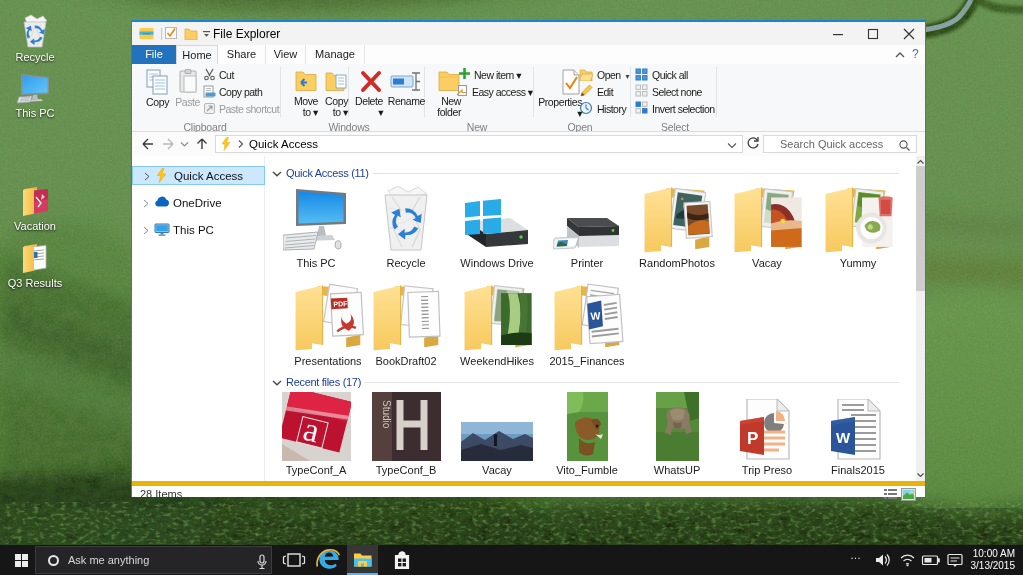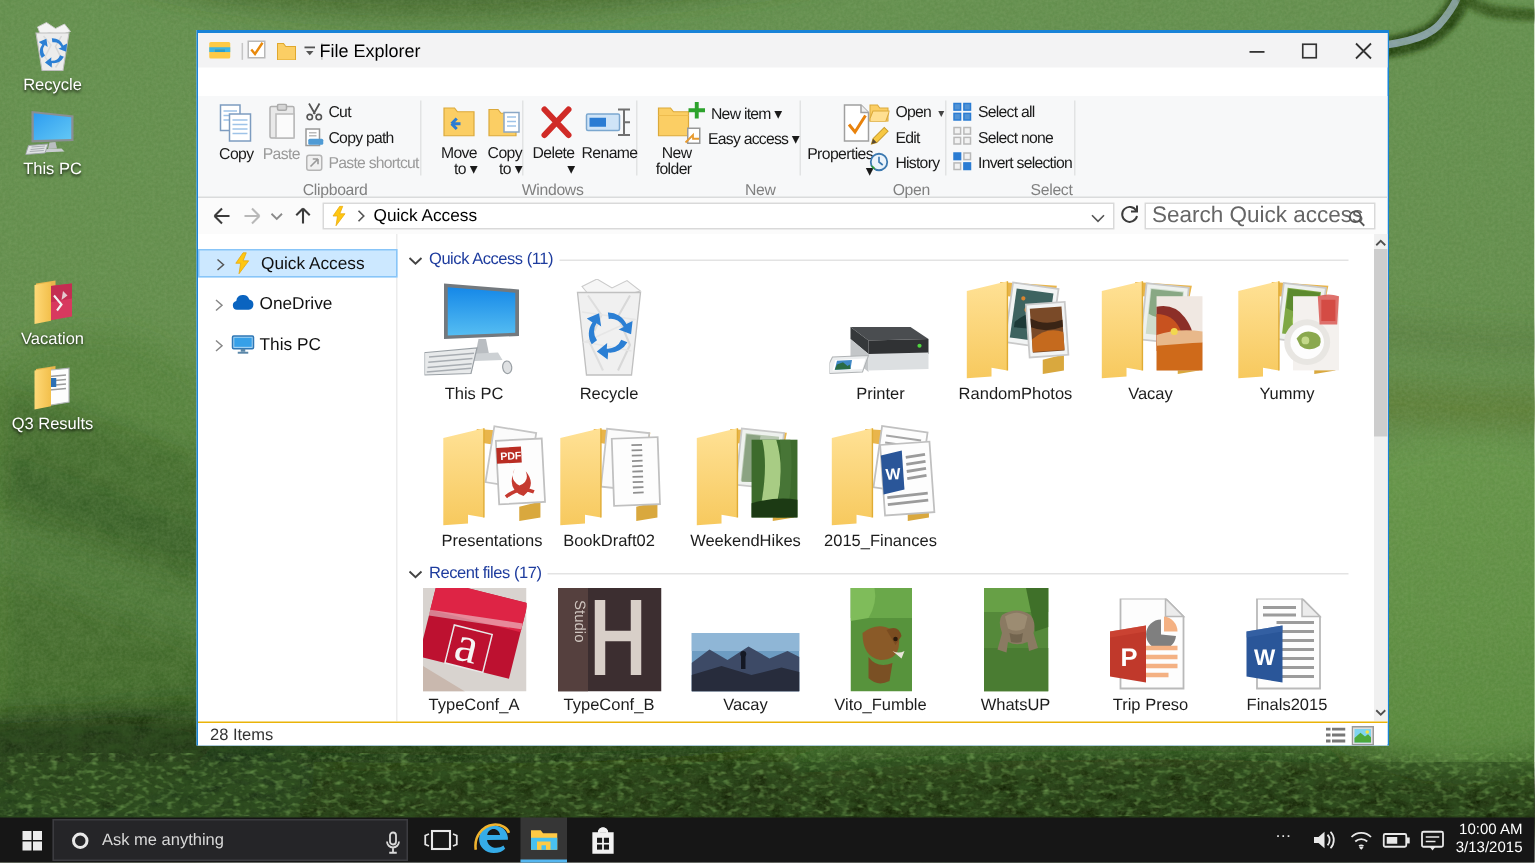--- a/index.html
+++ b/index.html
@@ -13,45 +13,45 @@
 #titlebar { position:absolute; left:0; top:0; width:100%; height:23px; background:#f3f3f4; }
 #qat { position:absolute; left:7px; top:3px; height:18px; font-size:12px; }
 #title { position:absolute; left:81px; top:5px; font-size:12px; color:#000; }
 .wbtn { position:absolute; top:0; width:36px; height:24px; }
 #tabstrip { position:absolute; left:0; top:23px; width:100%; height:19px; background:#fdfdfd; }
 .tab { position:absolute; top:0; height:19px; font-size:11px; color:#1a1a1a; text-align:center; line-height:19px; }
 #tab-file { left:0; width:44px; background:#2173bd; color:#fff; }
 #tab-home { left:44px; width:42px; background:#f7f8f9; border:1px solid #d4d6d8; border-bottom:none; }
 #ribbon { position:absolute; left:0; top:42px; width:100%; height:68px; background:#f7f8f9; border-bottom:1px solid #dadbdc; font-size:10.5px; color:#1a1a1a; letter-spacing:-0.2px; }
 .gsep { position:absolute; top:3px; height:50px; width:1px; background:#e2e3e4; }
-.glabel { position:absolute; top:57px; height:14px; font-size:10.5px; color:#808080; text-align:right; width:80px; }
+.glabel { position:absolute; top:57px; height:14px; font-size:10.5px; color:#808080; text-align:center; width:80px; }
 .bigbtn { position:absolute; text-align:right; font-size:10.5px; line-height:11px; color:#1a1a1a; letter-spacing:-0.4px; }
 .smalltxt { position:absolute; font-size:10.5px; color:#1a1a1a; white-space:nowrap; letter-spacing:-0.5px; }
 .gray { color:#9a9a9a; }
 .rarr { font-size:8px; color:#444; }
 #addr { position:absolute; left:0; top:110px; width:100%; height:24px; background:#fbfbfb; }
 .navico { position:absolute; top:0; height:24px; display:flex; align-items:center; justify-content:center; }
 #abox { position:absolute; left:83px; top:3px; width:528px; height:18px; background:#fff; border:1px solid #d9d9d9; display:flex; align-items:center; }
-#sbox { position:absolute; left:631px; top:3px; width:154px; height:18px; background:#fff; border:1px solid #d9d9d9; font-size:15px; color:#666; line-height:16px; padding-left:4px; }
+#sbox { position:absolute; left:631px; top:3px; width:154px; height:18px; background:#fff; border:1px solid #d9d9d9; font-size:11px; color:#666; line-height:16px; padding-left:16px; }
 #main { position:absolute; left:0; top:134px; width:100%; height:325px; background:#fff; }
 #side { position:absolute; left:0; top:0; width:133px; height:325px; background:#fff; border-right:1px solid #ececec; }
 .srow { position:absolute; left:0; width:133px; height:19px; font-size:11.5px; color:#111; }
 .srow .sch { position:absolute; left:11px; top:3px; font-size:9px; color:#666; }
 .srow .stext { position:absolute; left:41px; top:3px; }
 .srow svg { position:absolute; left:22px; top:1px; }
 #qa-sel { background:#cce8ff; border:1px solid #88c5f8; }
 #content { position:absolute; left:134px; top:0; width:652px; height:325px; background:#fff; }
 .ghead { position:absolute; font-size:11px; color:#1e3c9e; white-space:nowrap; letter-spacing:-0.3px; }
 .gline { position:absolute; height:1px; background:#e3e3e3; }
 .tile { position:absolute; width:84px; text-align:center; }
 .tile .ticon { display:flex; align-items:flex-end; justify-content:center; }
 .tile .tlabel { font-size:11px; color:#1c1c1c; margin-top:3px; line-height:12px; }
 #vsb { position:absolute; right:0; top:0; width:9px; height:325px; background:#f0f0f0; }
 #vsb .thumb { position:absolute; left:0; top:10px; width:9px; height:125px; background:#cdcdcd; }
-#statusbar { position:absolute; left:0; top:459px; width:100%; height:16px; background:#fff; border-top:1px solid #eab308; font-size:11px; color:#333; }
+#statusbar { position:absolute; left:0; top:459px; width:100%; height:16px; background:#fff; border-top:5px solid #eab308; font-size:11px; color:#333; }
 #taskbar { position:absolute; left:0; top:545px; width:1023px; height:30px; background:#161616; }
 #tsearch { position:absolute; left:35px; top:1px; width:237px; height:28px; background:#252528; border:1px solid #3c3c40; display:flex; align-items:center; }
 #tsearch .circ { width:11px; height:11px; border:2px solid #e8e8e8; border-radius:50%; margin-left:12px; }
 #tsearch .asktxt { font-size:11px; color:#d8d8d8; margin-left:9px; }
 .tico { position:absolute; top:0; height:30px; display:flex; align-items:center; justify-content:center; }
 #clock { position:absolute; right:8px; top:3px; text-align:right; font-size:10px; color:#fff; line-height:12px; }
 .trayico { position:absolute; top:0; height:30px; display:flex; align-items:center; }
 </style>
 </head>
 <body>
@@ -241,20 +241,31 @@
 <svg class="wbtn" style="left:688px" width="36" height="24">
           <rect x="13" y="12" width="10" height="1.2" fill="#333"></rect>
         </svg>
 <svg class="wbtn" style="left:723px" width="36" height="24">
           <rect x="13.5" y="7.5" width="9" height="9" fill="none" stroke="#333" stroke-width="1.1"></rect>
         </svg>
 <svg class="wbtn" style="left:759px" width="36" height="24">
           <path d="M13,7 L23,17 M23,7 L13,17" stroke="#333" stroke-width="1.2"></path>
         </svg>
 </div>
+<div id="tabstrip">
+<div class="tab" id="tab-file">File</div>
+<div class="tab" id="tab-home">Home</div>
+<div class="tab" style="left:86px;width:48px;border-right:1px solid #e4e4e4">Share</div>
+<div class="tab" style="left:134px;width:40px;border-right:1px solid #e4e4e4">View</div>
+<div class="tab" style="left:174px;width:59px;border-right:1px solid #e4e4e4">Manage</div>
+<svg style="position:absolute;left:762px;top:5px" width="12" height="10">
+          <path d="M2,7 L6,3 L10,7" stroke="#555" stroke-width="1.3" fill="none"></path>
+        </svg>
+<div style="position:absolute;left:780px;top:2px;font-size:12px;color:#3d6fa8">?</div>
+</div>
 <div id="ribbon">
 <div class="gsep" style="left:148px"></div>
 <div class="gsep" style="left:216px"></div>
 <div class="gsep" style="left:292px"></div>
 <div class="gsep" style="left:401px"></div>
 <div class="gsep" style="left:498px"></div>
 <div class="gsep" style="left:584px"></div>
 <div class="glabel" style="left:33px">Clipboard</div>
 <div class="glabel" style="left:177px">Windows</div>
 <div class="glabel" style="left:305px">New</div>
@@ -380,21 +391,21 @@
         </svg>
 <div class="smalltxt" style="left:465px;top:38.5px">History</div>
 <svg class="smalltxt" style="left:503px;top:4px" width="13" height="13" viewBox="0 0 13 13">
           <g fill="#5294d6" stroke="#2b7cd3" stroke-width="1">
             <rect x="1" y="1" width="4.4" height="4.4"></rect>
             <rect x="7.6" y="1" width="4.4" height="4.4"></rect>
             <rect x="1" y="7.6" width="4.4" height="4.4"></rect>
             <rect x="7.6" y="7.6" width="4.4" height="4.4"></rect>
           </g>
         </svg>
-<div class="smalltxt" style="left:520px;top:5px">Select all</div>
+<div class="smalltxt" style="left:520px;top:5px">Quick all</div>
 <svg class="smalltxt" style="left:503px;top:20px" width="13" height="13" viewBox="0 0 13 13">
           <g fill="#f2f2f2" stroke="#b9b9b9" stroke-width="1">
             <rect x="1" y="1" width="4.4" height="4.4"></rect>
             <rect x="7.6" y="1" width="4.4" height="4.4"></rect>
             <rect x="1" y="7.6" width="4.4" height="4.4"></rect>
             <rect x="7.6" y="7.6" width="4.4" height="4.4"></rect>
           </g>
         </svg>
 <div class="smalltxt" style="left:520px;top:21.5px">Select none</div>
 <svg class="smalltxt" style="left:503px;top:37px" width="13" height="13" viewBox="0 0 13 13">
@@ -508,20 +519,37 @@
 <polygon points="6,9 48,9 42,64 12,64" fill="#f0f0f0" stroke="#c0c0c0" stroke-width="0.9"></polygon>
 <polyline points="13,11 22,24 14,42 23,61" stroke="#dedede" stroke-width="1.4" fill="none"></polyline>
 <polyline points="41,11 33,25 41,44 33,61" stroke="#d8d8d8" stroke-width="1.4" fill="none"></polyline>
 <polyline points="9,22 44,27 11,42 42,48" stroke="#e6e6e6" stroke-width="1.1" fill="none"></polyline>
 <g fill="#2b7fd4" transform="translate(27,36)">
                   <use href="#recyc"></use>
                 </g>
 </svg>
 </div>
             <div class="tlabel">Recycle</div>
+          </div>
+<div class="tile" style="left:189px;top:30px">
+            <div class="ticon" style="height:68px">
+<svg width="66" height="64" viewBox="0 0 66 64">
+<polygon points="4,32 46,28 64,40 22,44" fill="#dcdfe1"></polygon>
+<polygon points="22,44 64,40 64,54 22,57" fill="#35383b"></polygon>
+<polygon points="4,32 22,44 22,57 4,45" fill="#232629"></polygon>
+<circle cx="57" cy="47" r="1.7" fill="#4fd63f"></circle>
+<g fill="#29abe8">
+                  <polygon points="1,13 16,11 16,26 1,27.5"></polygon>
+                  <polygon points="19,10.7 37,9 37,25 19,26"></polygon>
+                  <polygon points="1,31 16,29.5 16,44 1,45"></polygon>
+                  <polygon points="19,29 37,27.5 37,43 19,43.7"></polygon>
+                </g>
+</svg>
+</div>
+            <div class="tlabel">Windows Drive</div>
           </div>
 <div class="tile" style="left:369px;top:30px">
             <div class="ticon" style="height:68px">
 <svg width="73" height="73" viewBox="0 0 62 62">
 <use href="#cfold"></use>
 <g transform="rotate(8 40 30)">
                   <rect x="26" y="8" width="26" height="34" fill="#f2f4f4" stroke="#c9c9c9"></rect>
                   <rect x="28.5" y="11" width="21" height="28" fill="#3e6360"></rect>
                   <path d="M30,30 q8,-9 14,-5 q5,3 4,7 l-18,1 Z" fill="#1d3a38"></path>
                   <g fill="#d8842f">

